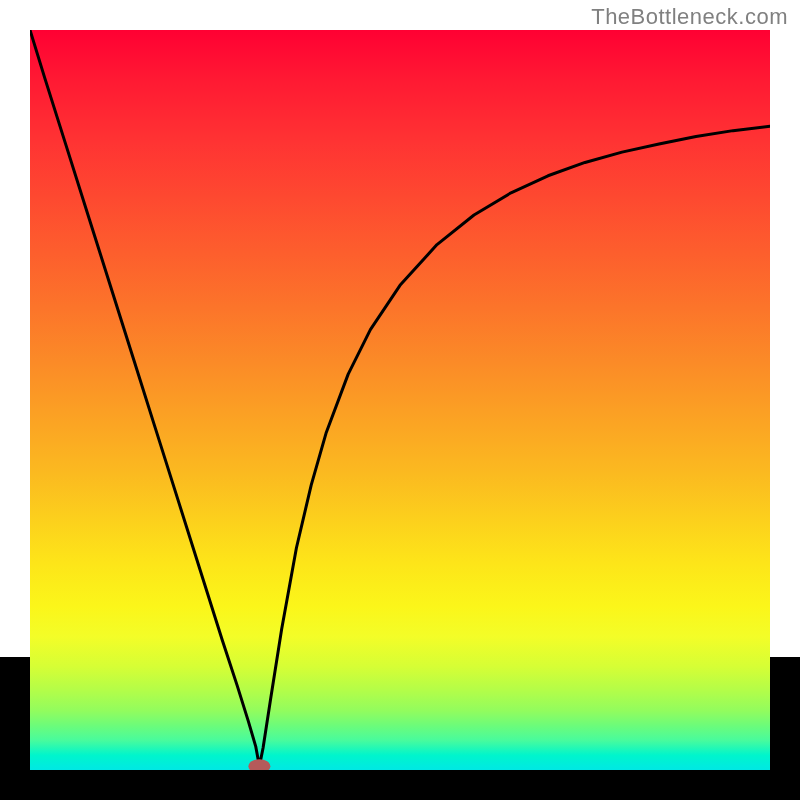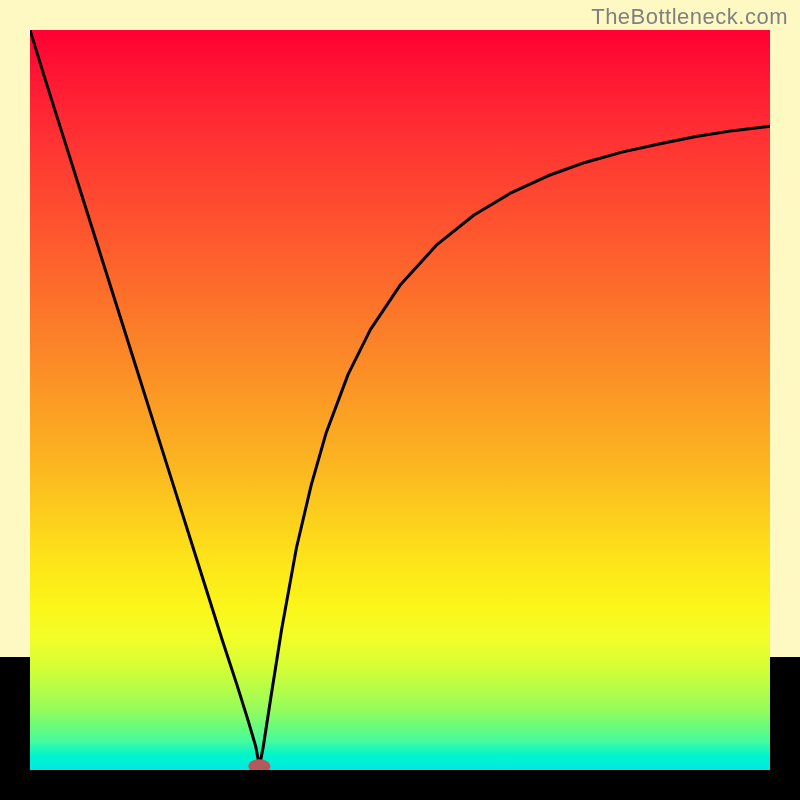--- a/index.html
+++ b/index.html
@@ -8,21 +8,21 @@
     width: 800px;
     height: 800px;
     overflow: hidden;
     background: #000;
     font-family: Arial, Helvetica, sans-serif;
   }
   .frame {
     position: relative;
     width: 800px;
     height: 657px;
-    background: #fef9c3;
+    background: #ffffff;
   }
   .plot-area {
     position: absolute;
     left: 30px;
     top: 30px;
     width: 740px;
     height: 740px;
     background: linear-gradient(to bottom,
       #ff0033 0%,
       #ff1a33 7%,

